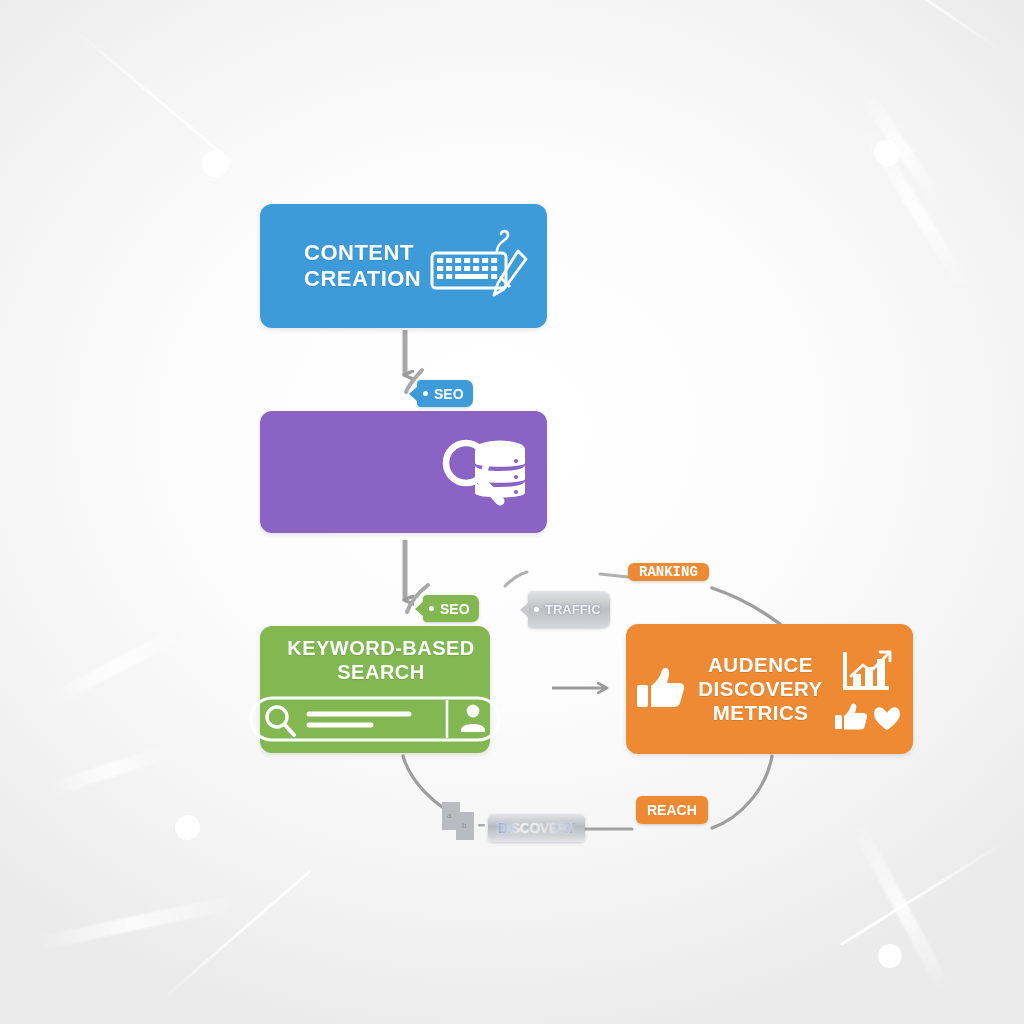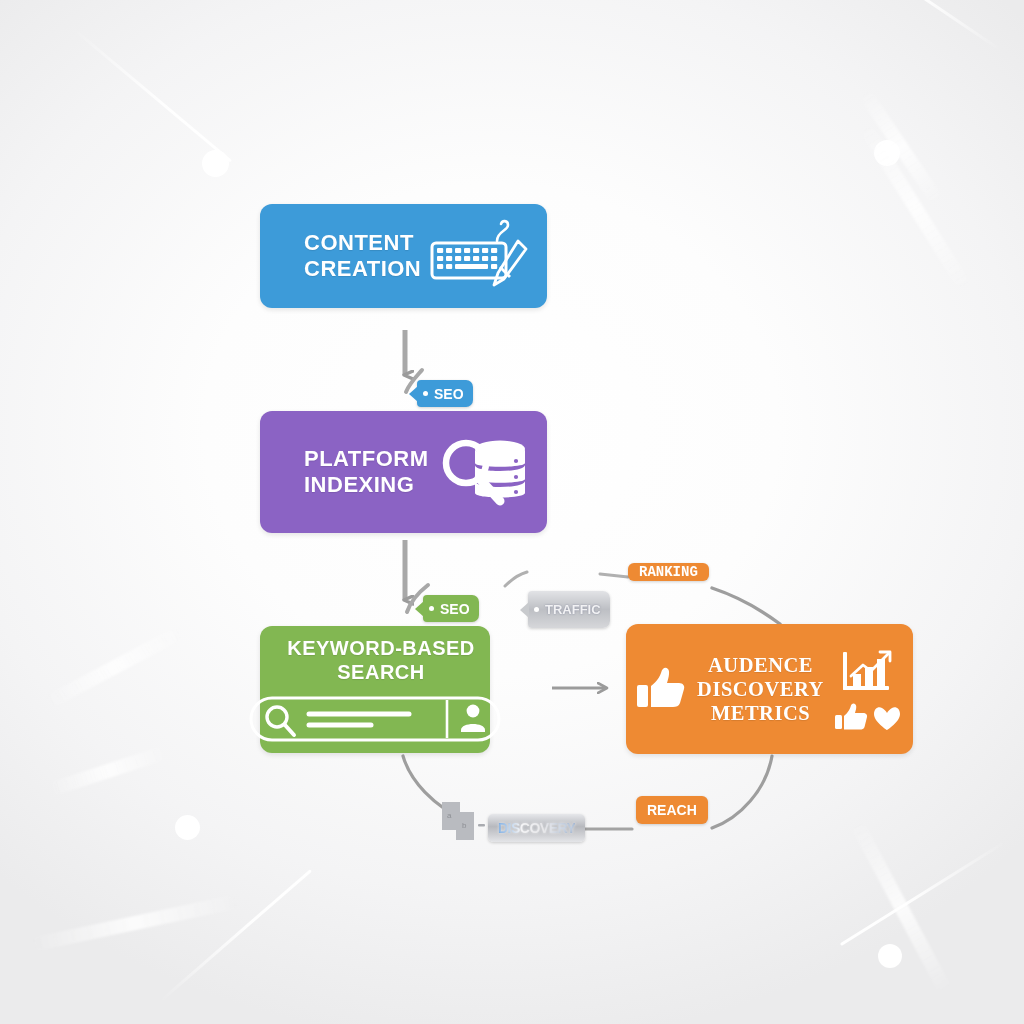--- a/index.html
+++ b/index.html
@@ -62,21 +62,21 @@
   }
   .node-label {
     color: #ffffff;
     font-weight: bold;
     letter-spacing: 0.5px;
     line-height: 1.18;
     text-shadow: 0 1px 1px rgba(0,0,0,0.10);
   }
 
   #node-content {
-    left: 260px; top: 204px; width: 287px; height: 104px;
+    left: 260px; top: 204px; width: 287px; height: 124px;
     background: #3d9bd9;
     padding: 0 16px 0 44px;
     justify-content: flex-start;
   }
   #node-content .node-label { font-size: 22px; text-align: left; }
 
   #node-platform {
     left: 260px; top: 411px; width: 287px; height: 122px;
     background: #8b63c4;
     padding: 0 14px 0 44px;
@@ -260,24 +260,20 @@
 
         <g stroke="#ffffff" stroke-width="2.8" fill="none" stroke-linejoin="round">
           <path d="M96,24 L104,32 L82,62 L72,68 L76,56 Z"></path>
           <path d="M78,50 L88,60"></path>
         </g>
       </svg>
     </div>
   </div>
 
   <div class="node" id="node-platform">
-    <div class="node-label">
-      <div>PLATFORM</div>
-      <div>INDEXING</div>
-    </div>
     <div class="icon-box" style="margin-left:auto; width:96px; height:84px;">
       <svg width="94" height="82" viewBox="0 0 94 82">
 
         <g fill="#ffffff">
           <ellipse cx="62" cy="18" rx="25" ry="8.5"></ellipse>
           <path d="M37,18 L37,32 C37,37 87,37 87,32 L87,18 C87,26 37,26 37,18 Z"></path>
           <path d="M37,34 L37,48 C37,53 87,53 87,48 L87,34 C87,42 37,42 37,34 Z"></path>
           <path d="M37,50 L37,62 C37,68 87,68 87,62 L87,50 C87,58 37,58 37,50 Z"></path>
         </g>
         <g fill="#8b63c4">
@@ -323,21 +319,21 @@
   <div class="node" id="node-audience">
     <div class="icon-box" style="width:54px; height:50px; flex:0 0 auto;">
       <svg width="52" height="48" viewBox="0 0 52 48">
         <g fill="#ffffff">
           <rect x="2" y="20" width="11" height="22" rx="2"></rect>
           <path d="M16,21 C16,21 24,15 26,8 C27.5,2 31,2 33,4 C35,6 34,12 32,18 L44,18
                    C48,18 50,21 49,24 L45,38 C44,41 41,42 38,42 L16,42 Z"></path>
         </g>
       </svg>
     </div>
-    <div class="node-label" style="flex:1 1 auto;font-family:Liberation Serif, serif;">
+    <div class="node-label" style="flex:1 1 auto;">
       <div>AUDENCE</div>
       <div>DISCOVERY</div>
       <div>METRICS</div>
     </div>
     <div style="display:flex; flex-direction:column; align-items:center; flex:0 0 auto; width:72px;">
       <div class="icon-box" style="width:62px; height:54px;">
         <svg width="60" height="52" viewBox="0 0 60 52">
           <g fill="#ffffff">
             <rect x="4" y="40" width="46" height="4" rx="1"></rect>
             <rect x="4" y="6" width="4" height="38" rx="1"></rect>

